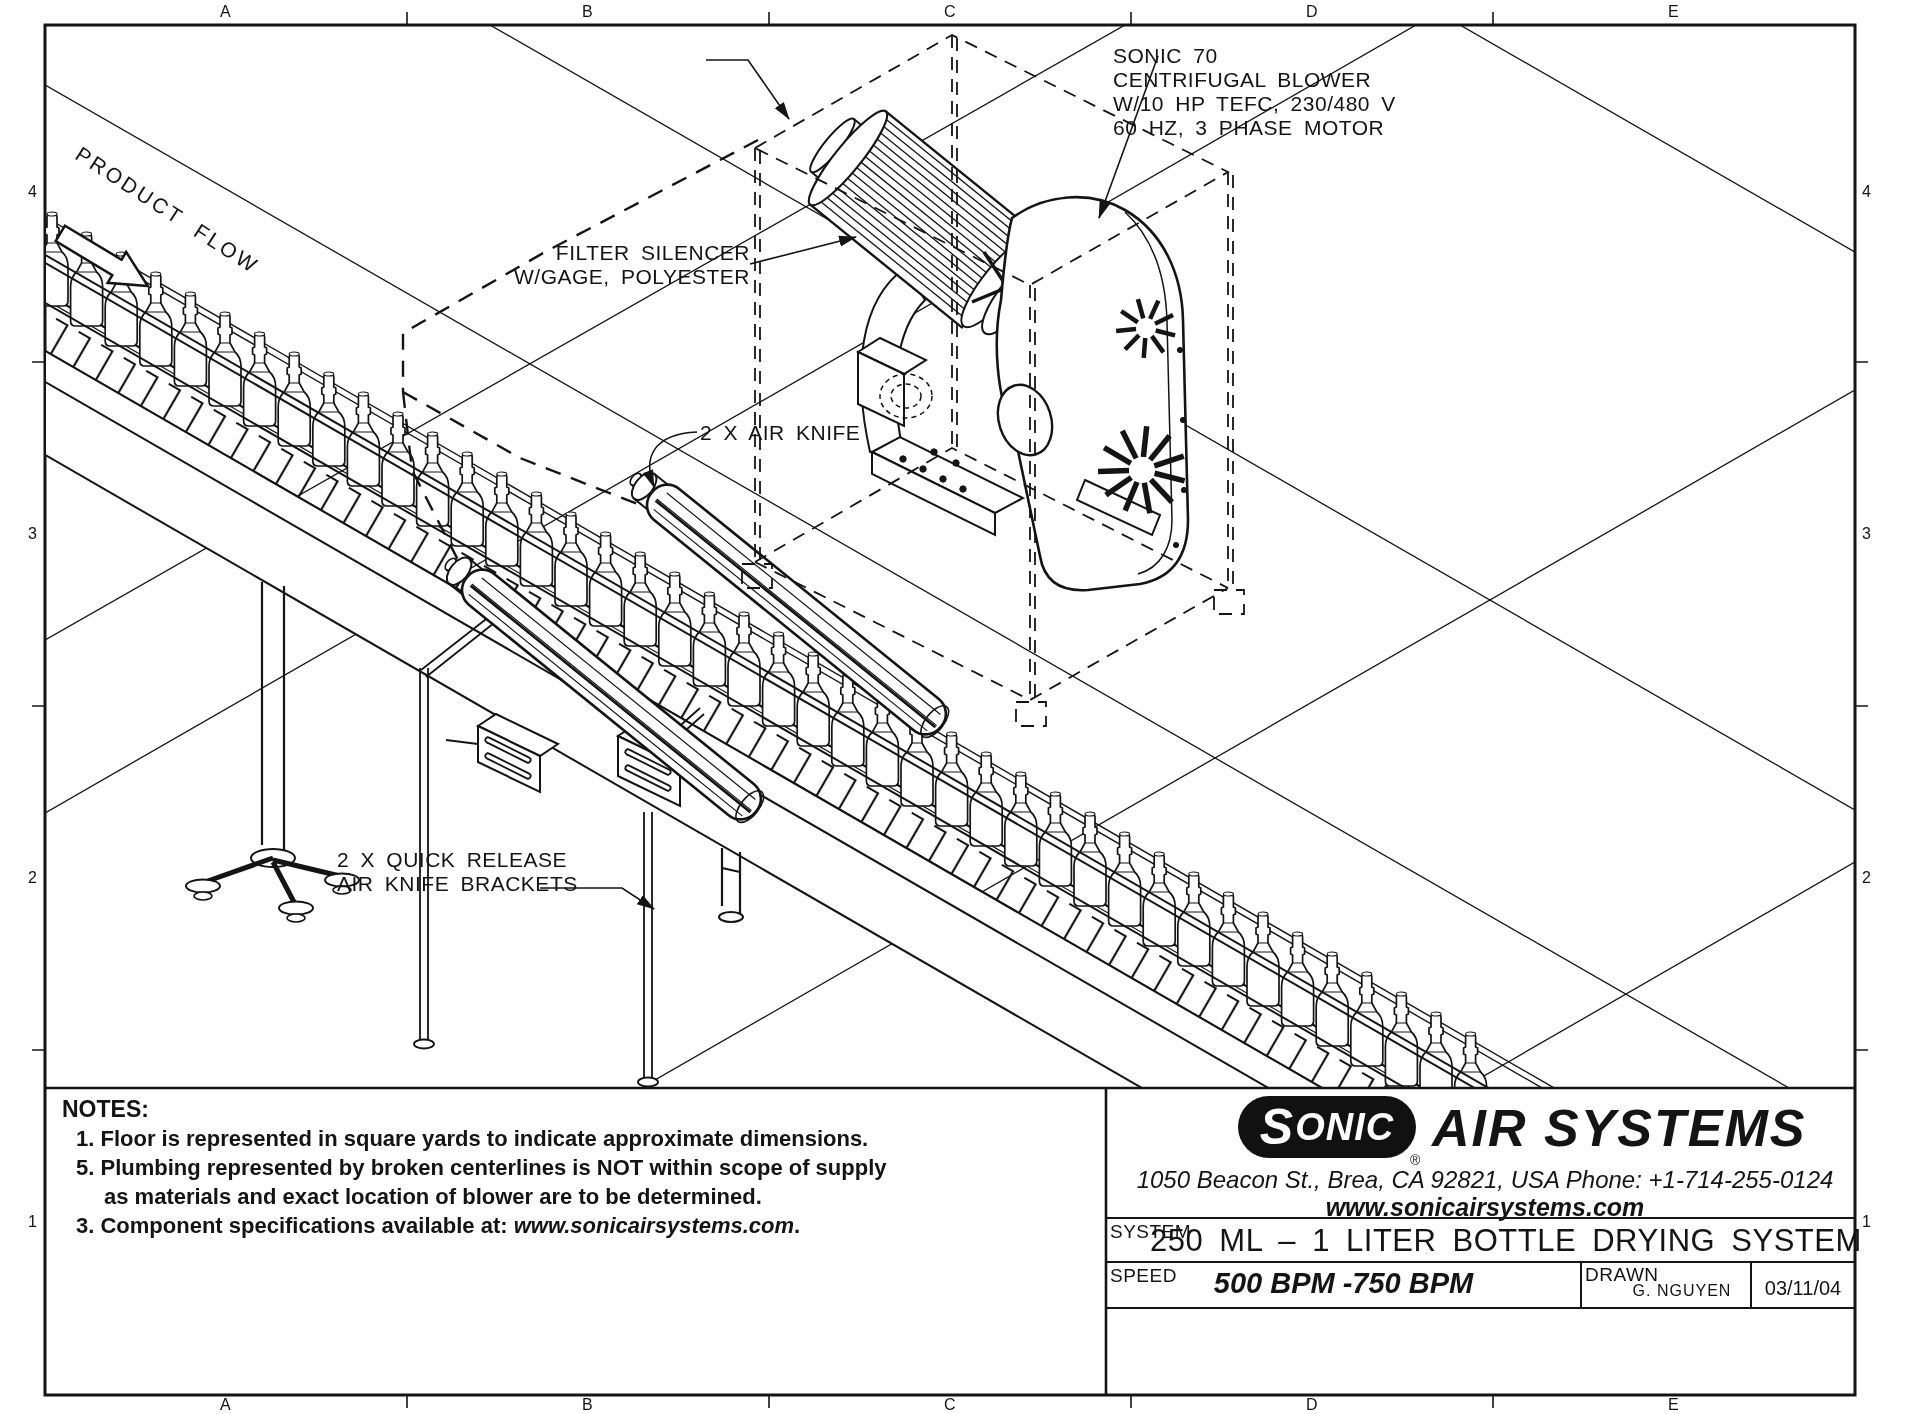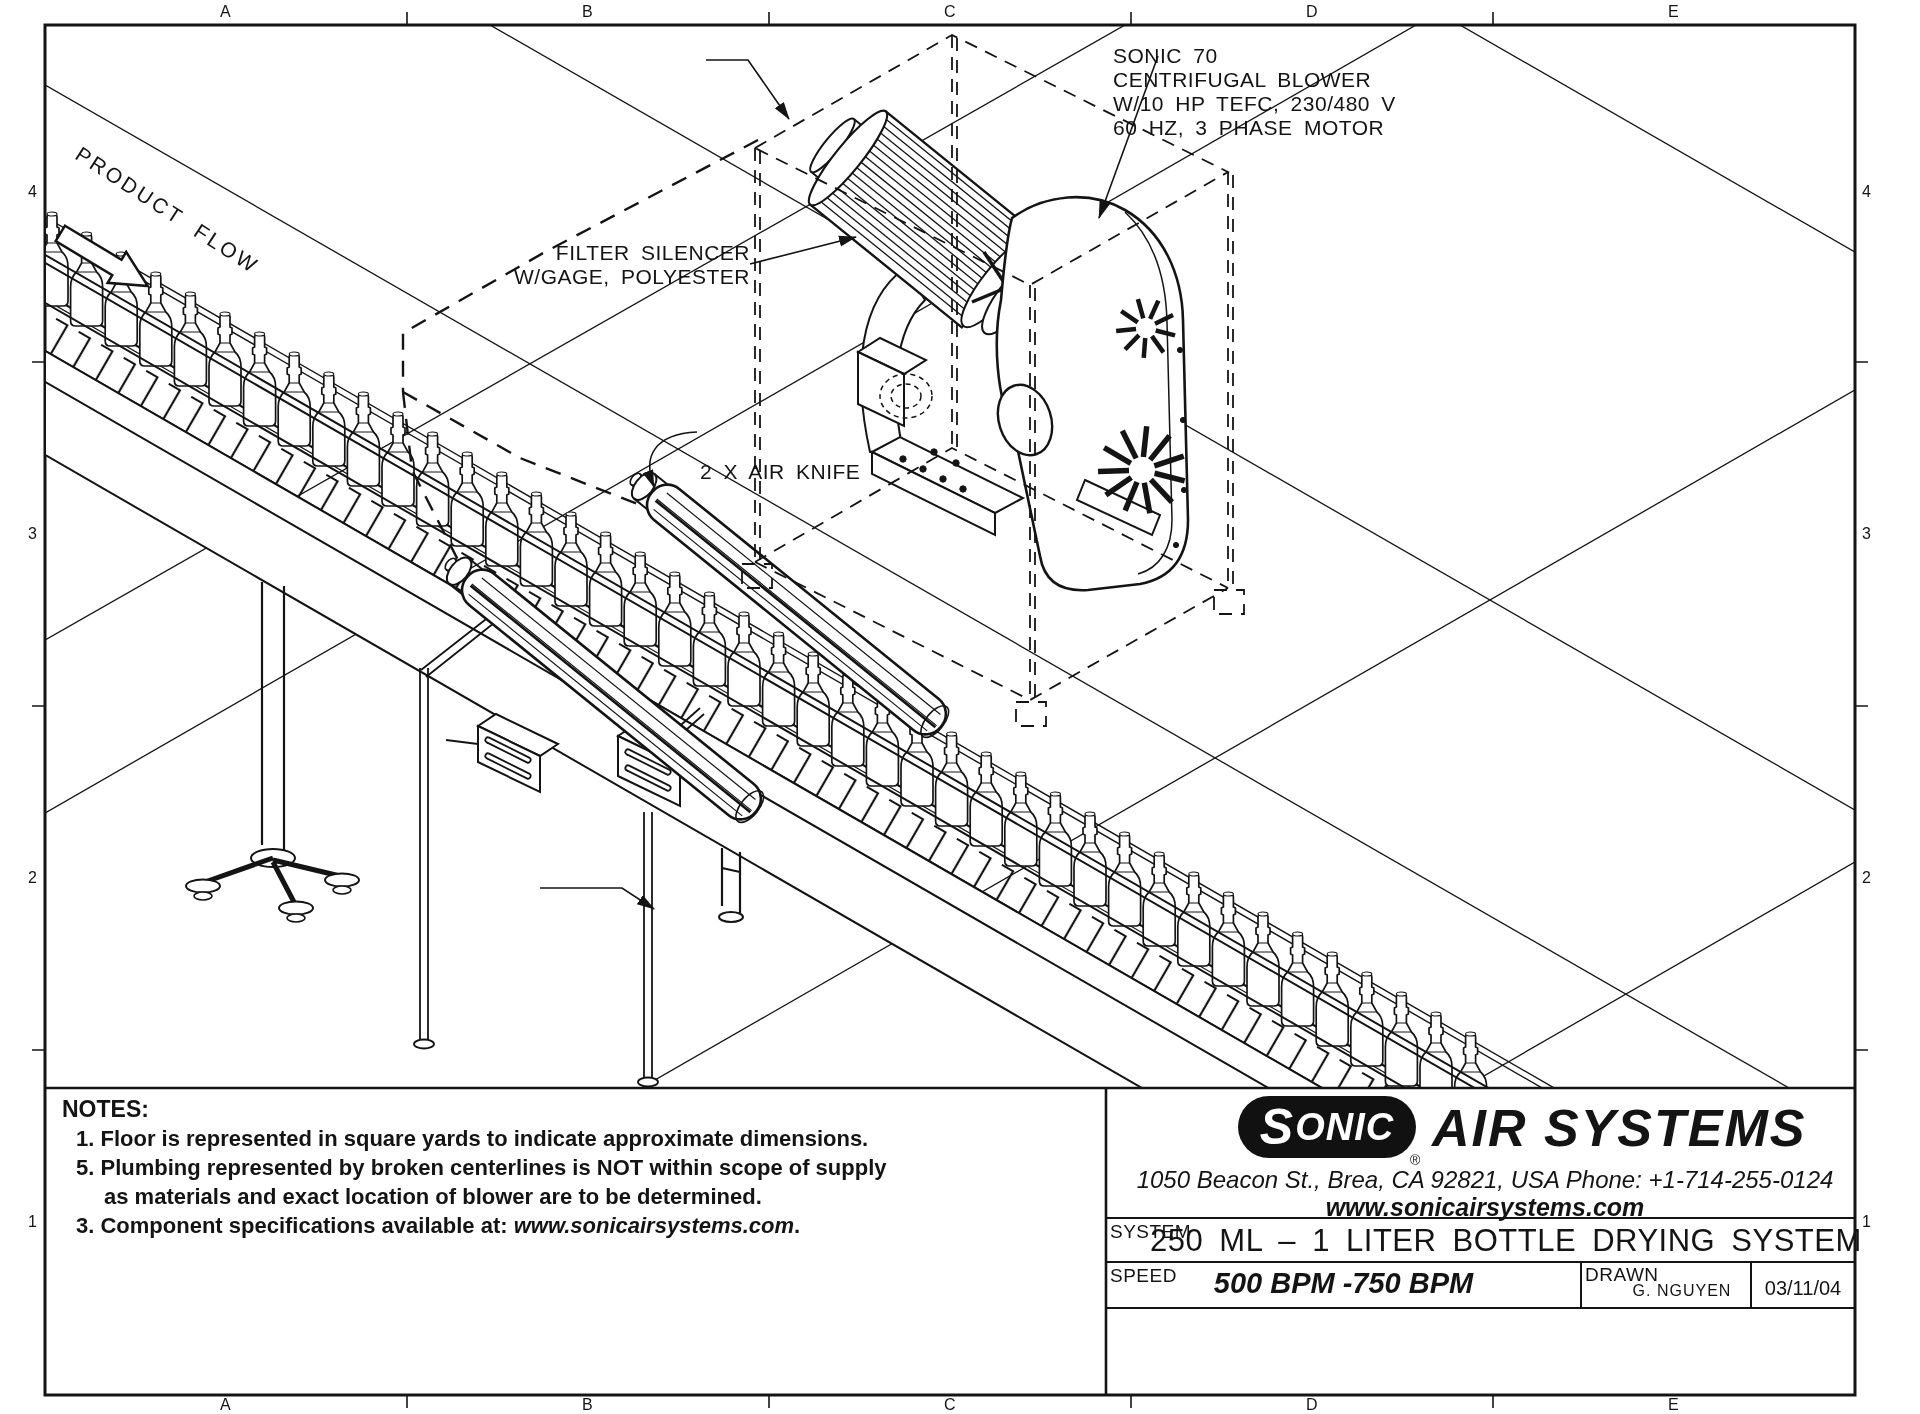--- a/index.html
+++ b/index.html
@@ -353,22 +353,26 @@
   <div>CENTRIFUGAL BLOWER</div>
   <div>W/10 HP TEFC, 230/480 V</div>
   <div>60 HZ, 3 PHASE MOTOR</div>
 </div>
 
 <div class="lbl" style="left:498px;top:241px;width:252px;text-align:right;">
   <div>FILTER SILENCER</div>
   <div>W/GAGE, POLYESTER</div>
 </div>
 
-<div class="lbl" style="left:700px;top:421px;margin-top:39px;">2 X AIR KNIFE</div>
-
+<div class="lbl" style="left:700px;top:421px;">2 X AIR KNIFE</div>
+
+<div class="lbl" style="left:337px;top:848px;">
+  <div>2 X QUICK RELEASE</div>
+  <div>AIR KNIFE BRACKETS</div>
+</div>
 
 <div>
   <div class="notes" style="left:62px;top:1096px;font-size:23px;">NOTES:</div>
   <div class="notes" style="left:76px;top:1126px;">1. Floor is represented in square yards to indicate approximate dimensions.</div>
   <div class="notes" style="left:76px;top:1155px;">5. Plumbing represented by broken centerlines is NOT within scope of supply</div>
   <div class="notes" style="left:104px;top:1184px;">as materials and exact location of blower are to be determined.</div>
   <div class="notes" style="left:76px;top:1213px;"><span>3. Component specifications available at:  </span><span class="noteurl">www.sonicairsystems.com</span><span>.</span></div>
 </div>
 
 <div>

